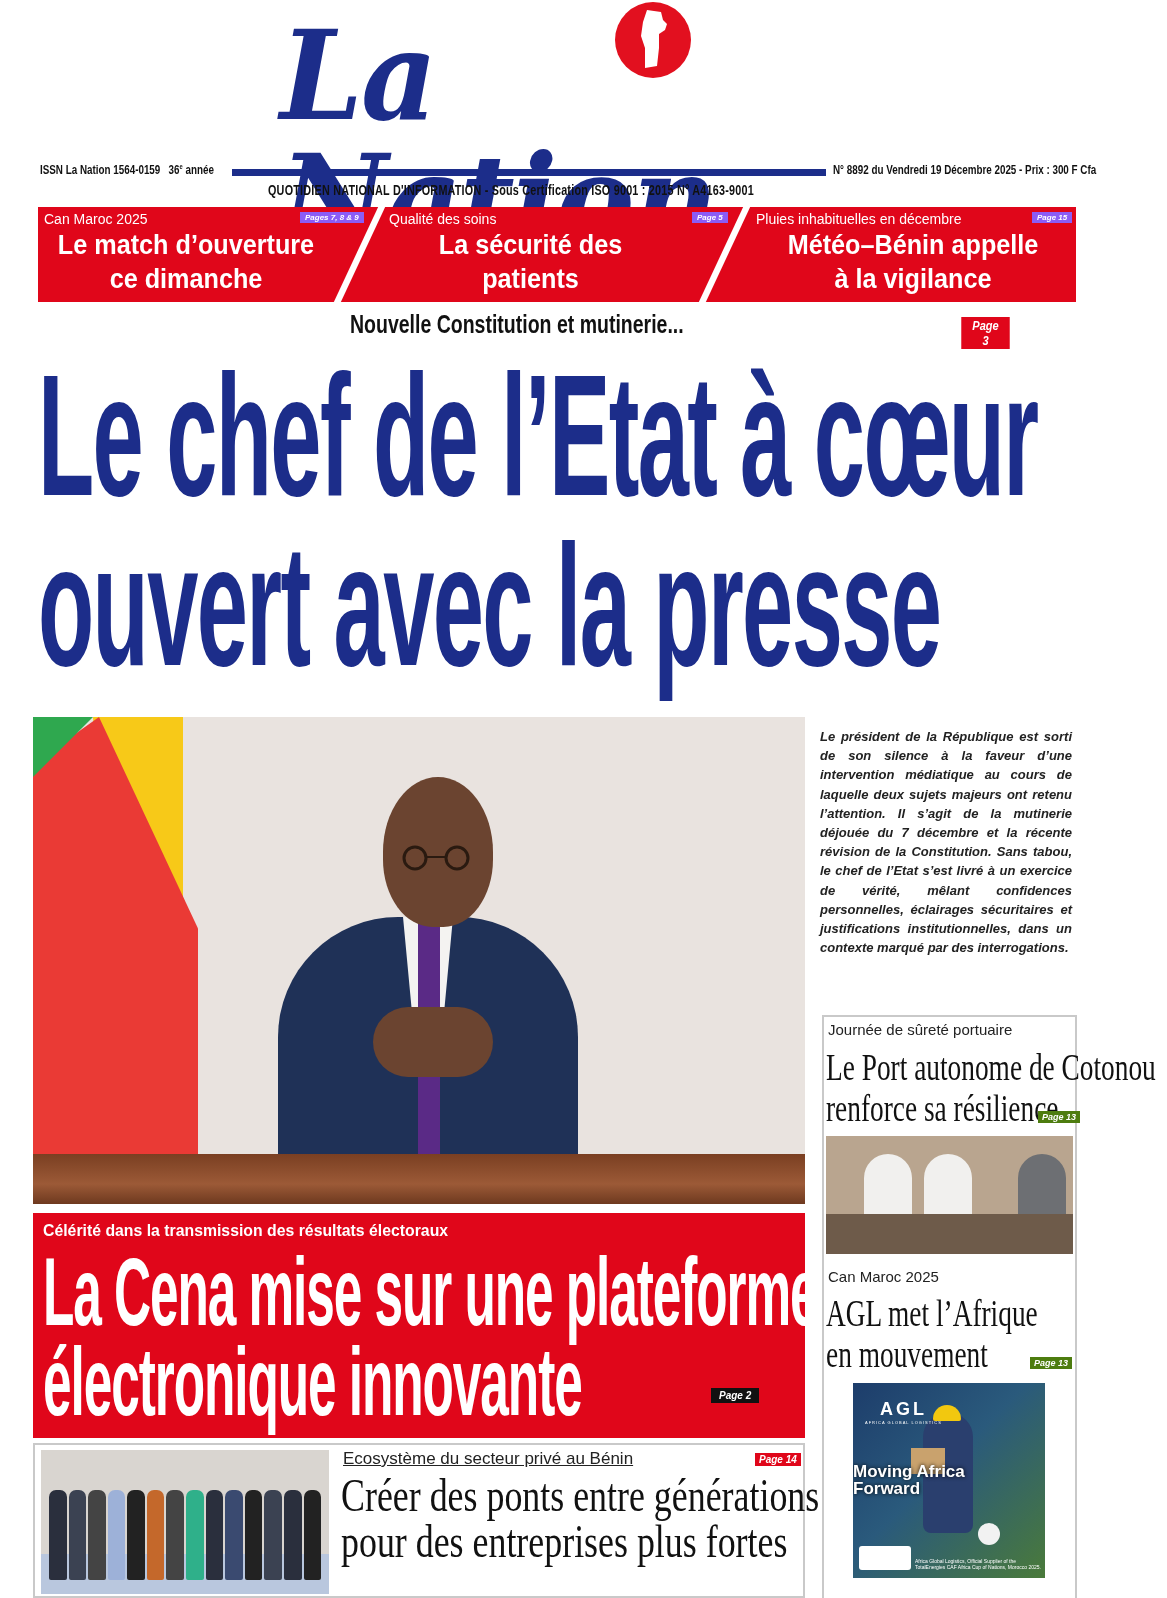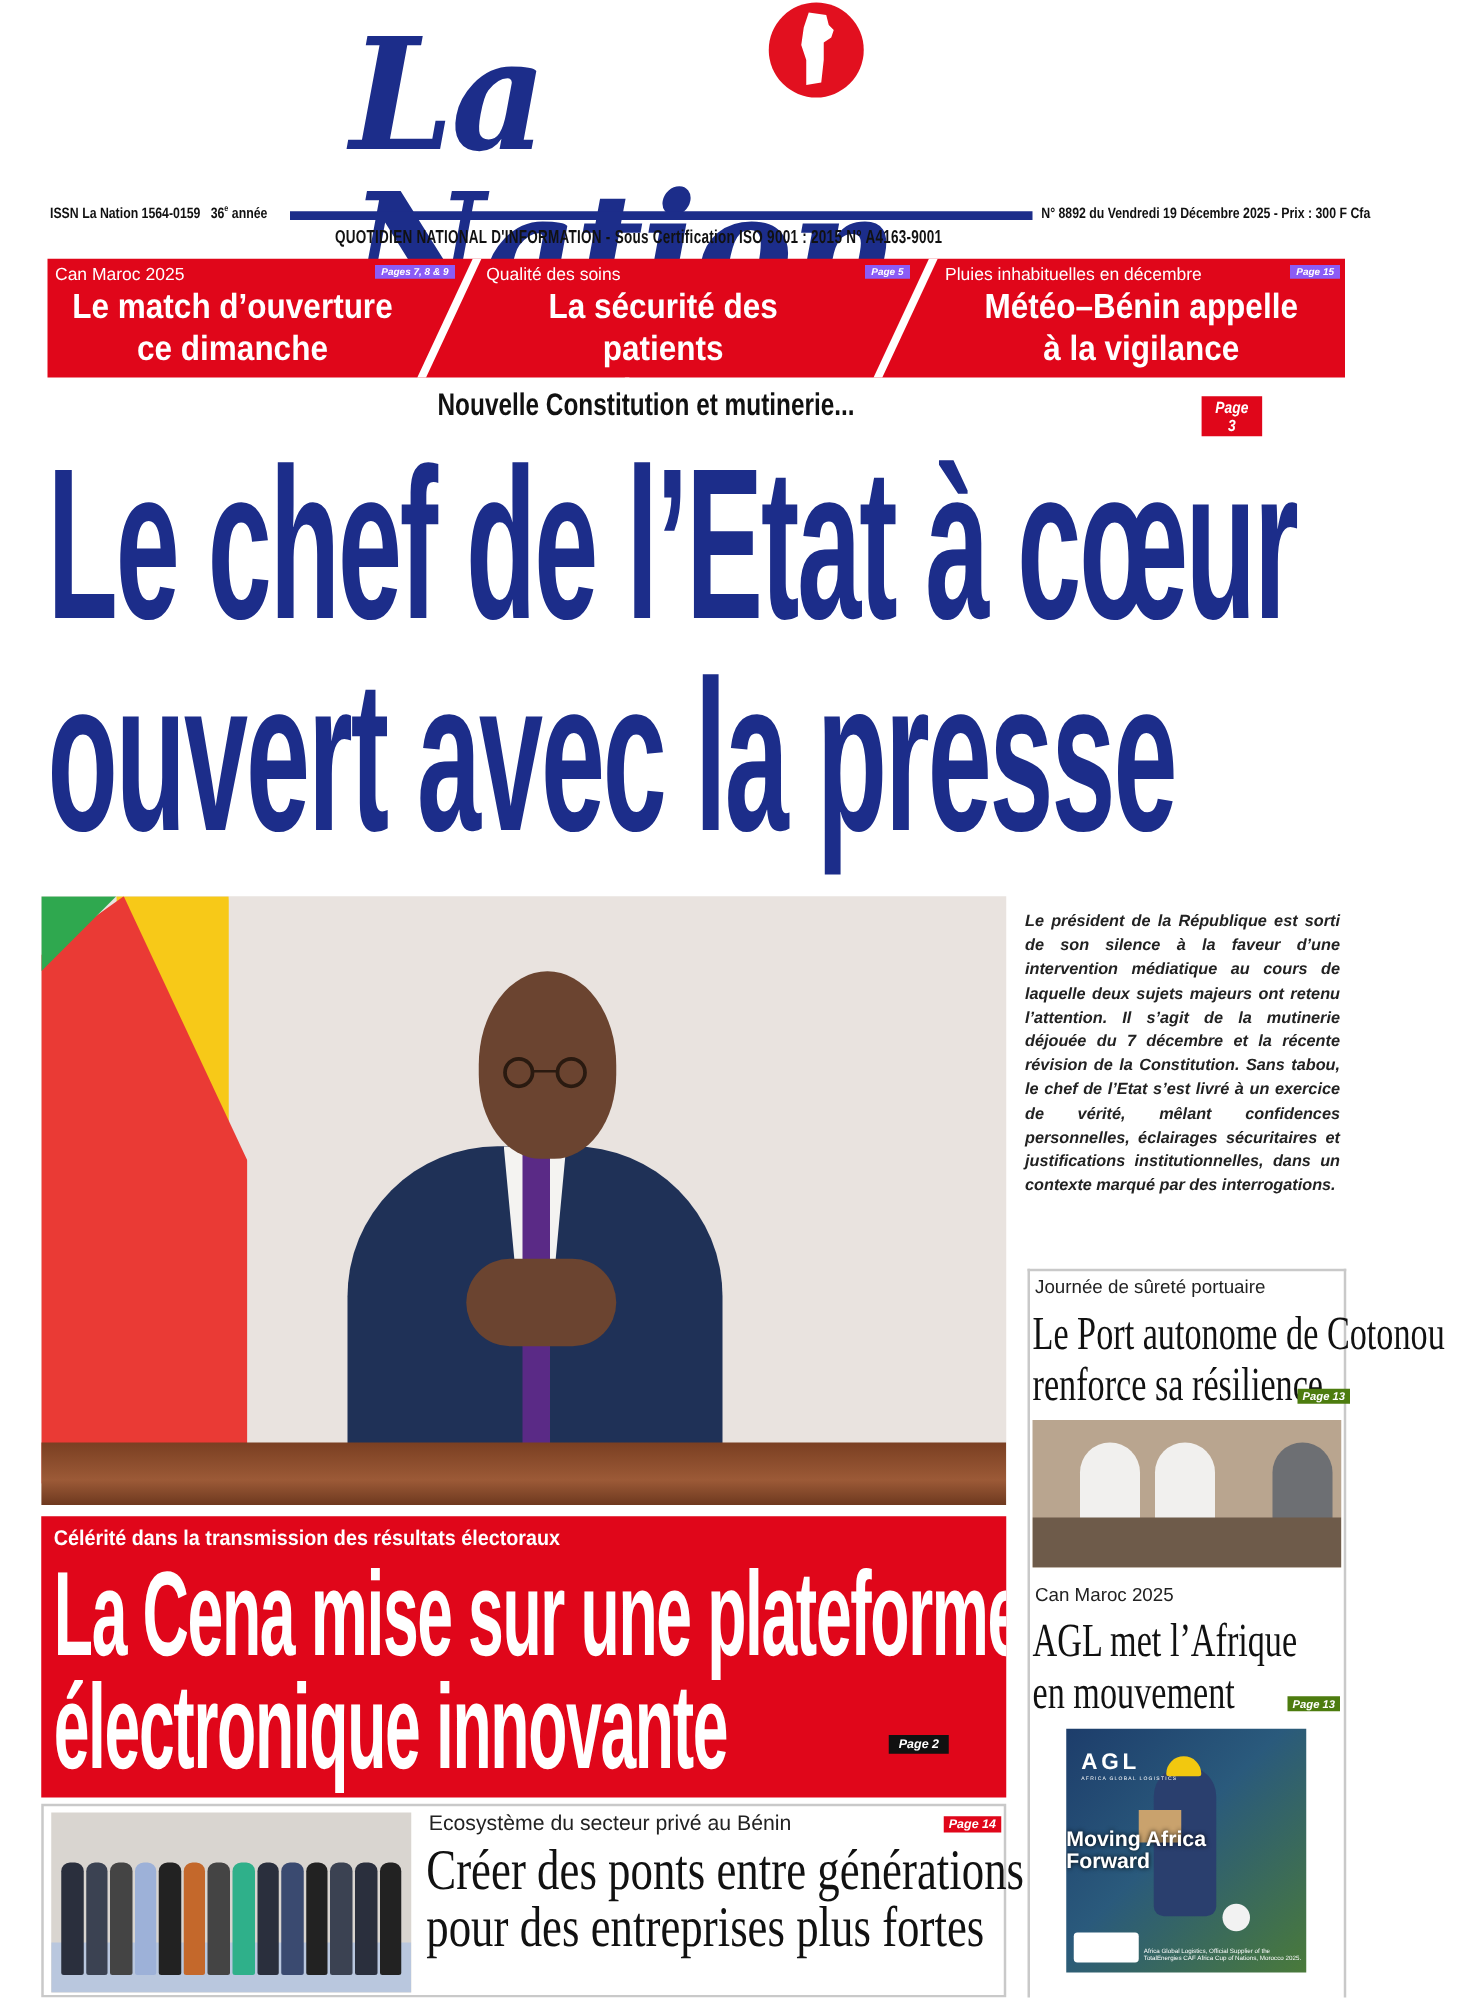--- a/index.html
+++ b/index.html
@@ -79,21 +79,21 @@
   .sb-kicker { position: absolute; left: 4px; font-size: 15px; color: #222; white-space: nowrap; }
   .sb-title {
     position: absolute; left: 2px; font-family: "Liberation Serif", serif; font-size: 38px;
     line-height: 41px; color: #111; transform: scaleX(0.72); transform-origin: left top; white-space: nowrap;
   }
   .sb-page { position: absolute; background: #4d7c0f; color: #fff; font-size: 9px; font-weight: bold; font-style: italic; padding: 1px 4px; white-space: nowrap; }
   .port-photo { position: absolute; left: 2px; top: 119px; width: 247px; height: 118px; background: #b9a58f; overflow: hidden; }
   .port-photo .table { position: absolute; left: 0; bottom: 0; width: 100%; height: 40px; background: #6e5b4a; }
   .port-photo .p { position: absolute; top: 18px; width: 48px; height: 70px; border-radius: 24px 24px 6px 6px; }
   .agl-ad { position: absolute; left: 29px; top: 366px; width: 192px; height: 195px; background: linear-gradient(135deg, #1d3d6b 0%, #2a5a7c 45%, #4a7a3a 100%); overflow: hidden; }
-  .agl-logo { position: absolute; left: 12px; top: 16px; color: #fff; font-weight: bold; font-size: 18px; letter-spacing: 3px; }
+  .agl-logo { position: absolute; left: 12px; top: 16px; color: #fff; font-weight: bold; font-size: 18px; letter-spacing: 3px; text-align: center; }
   .agl-logo small { display: block; font-size: 4px; letter-spacing: 1px; font-weight: normal; }
   .agl-slogan { position: absolute; left: 0; right: 0; top: 80px; text-align: left; color: #fff; font-weight: bold; font-size: 17px; line-height: 17px; text-shadow: 0 0 4px #000; }
   .agl-foot { position: absolute; left: 62px; right: 4px; bottom: 8px; color: #fff; font-size: 5px; line-height: 6px; }
   .agl-foot-badge { position: absolute; left: 6px; bottom: 8px; width: 52px; height: 24px; background: #fff; border-radius: 3px; }
   .agl-ball { position: absolute; left: 125px; top: 140px; width: 22px; height: 22px; border-radius: 50%; background: #f2f2f2; }
   .agl-runner { position: absolute; left: 70px; top: 30px; width: 50px; height: 120px; background: #2a3f6e; border-radius: 24px 24px 8px 8px; }
   .agl-box { position: absolute; left: 58px; top: 65px; width: 34px; height: 26px; background: #c9a26d; }
   .agl-helmet { position: absolute; left: 80px; top: 22px; width: 28px; height: 16px; background: #f2c80f; border-radius: 14px 14px 2px 2px; }
 
   
@@ -104,21 +104,21 @@
     letter-spacing: -2px; transform: scaleX(0.535); transform-origin: left top; white-space: nowrap;
   }
   .cena .page-tag { position: absolute; left: 678px; top: 175px; background: #111; color: #fff; font-size: 10px; font-weight: bold; font-style: italic; padding: 2px 8px; }
 
   
   .bottom-story { left: 33px; top: 1443px; width: 772px; height: 155px; border: 2px solid #c9c9c9; }
   .group-photo { position: absolute; left: 6px; top: 5px; width: 288px; height: 144px; background: #d9d5d0; overflow: hidden; }
   .group-photo .carpet { position: absolute; left: 0; bottom: 0; width: 100%; height: 40px; background: #b9c7de; }
   .group-photo .row { position: absolute; left: 8px; right: 8px; top: 40px; height: 90px; display: flex; gap: 2px; }
   .group-photo .row span { flex: 1; border-radius: 7px 7px 2px 2px; }
-  .bs-kicker { position: absolute; left: 308px; top: 4px; font-size: 17px; color: #222; white-space: nowrap; }
+  .bs-kicker { position: absolute; left: 308px; top: 4px; font-size: 17px; color: #222; white-space: nowrap; text-decoration: underline; }
   .bs-page { position: absolute; left: 720px; top: 8px; background: #e0061a; color: #fff; font-size: 10px; font-weight: bold; font-style: italic; padding: 1px 4px; }
   .bs-title {
     position: absolute; left: 306px; top: 28px; font-family: "Liberation Serif", serif; font-size: 46px; line-height: 46px;
     color: #111; transform: scaleX(0.78); transform-origin: left top; white-space: nowrap;
   }
 </style>
 </head>
 <body>
 
 <div class="abs logo-wrap">

